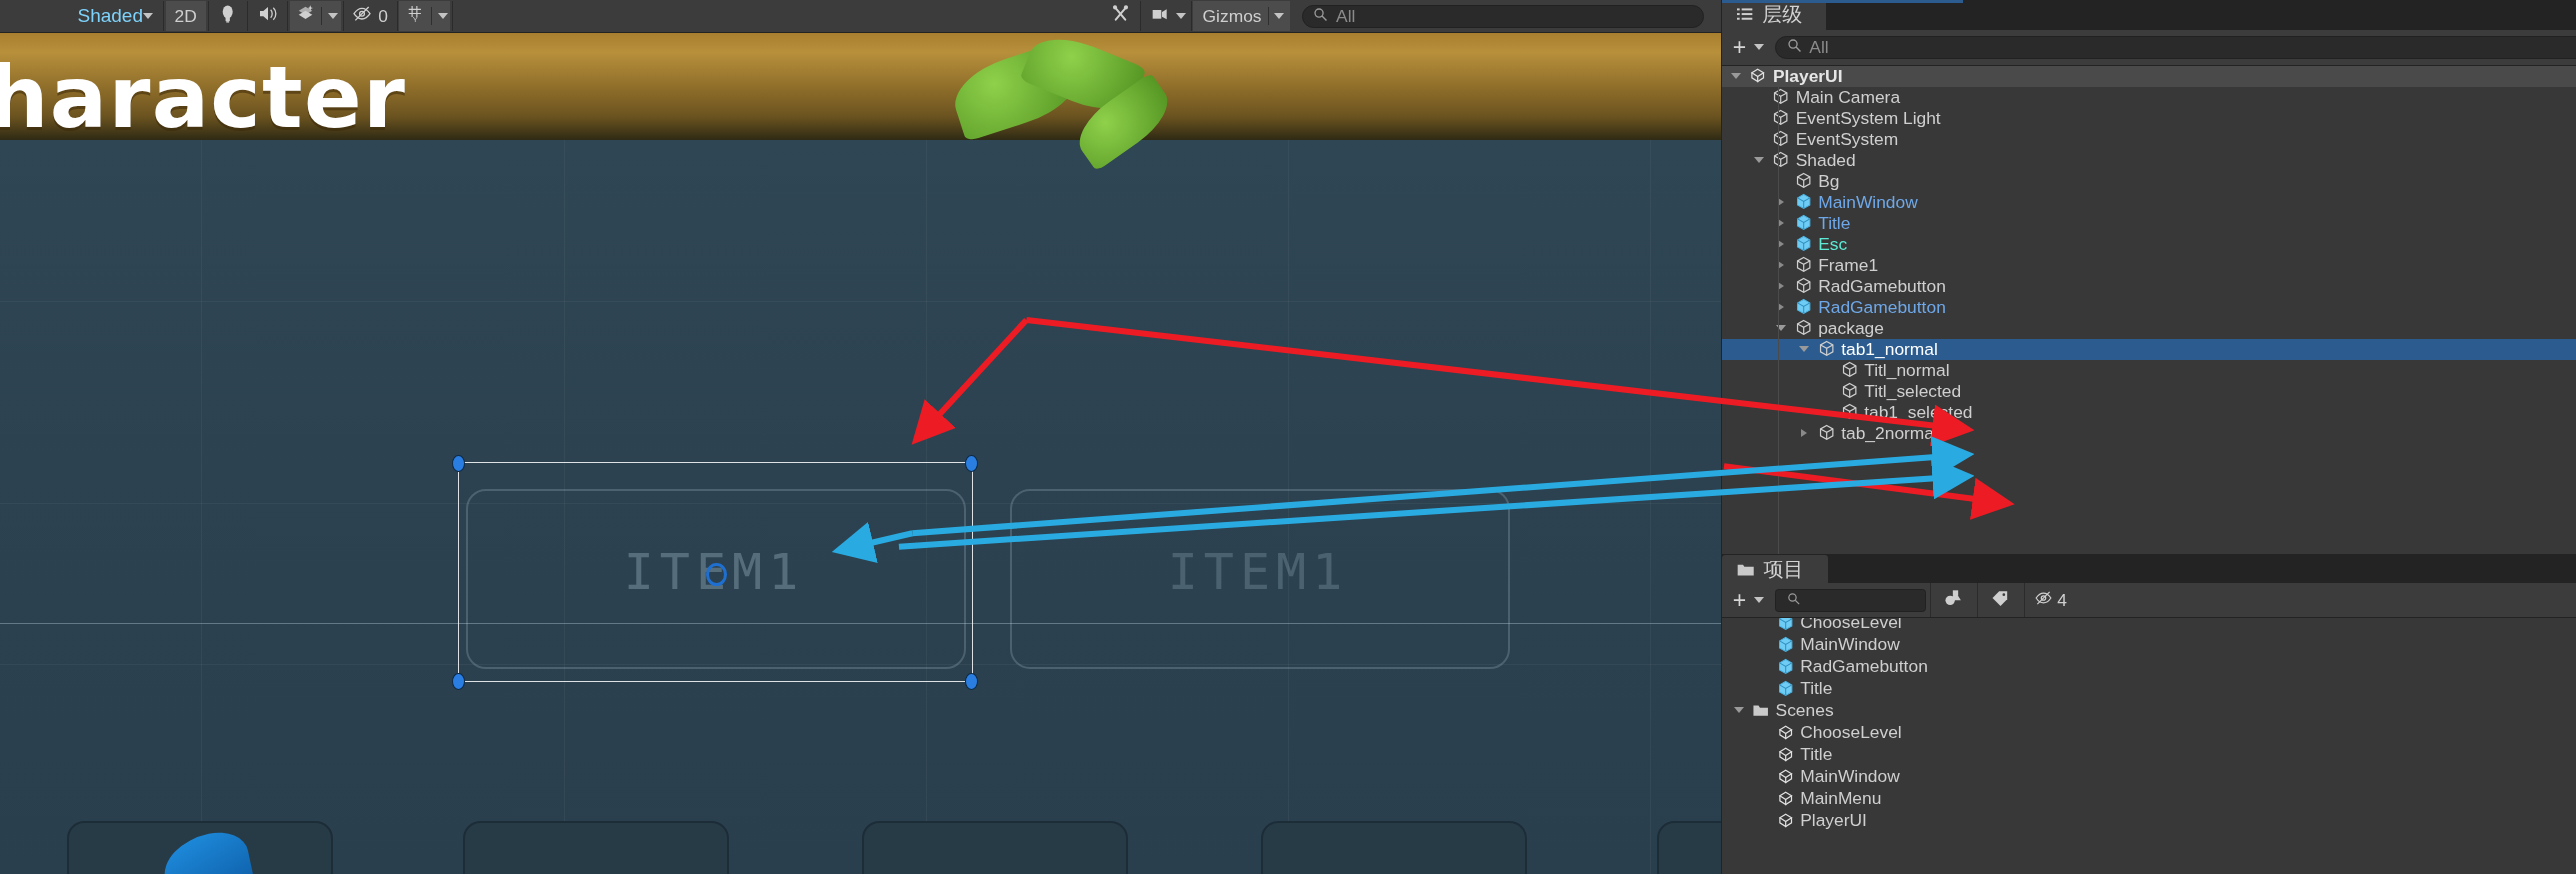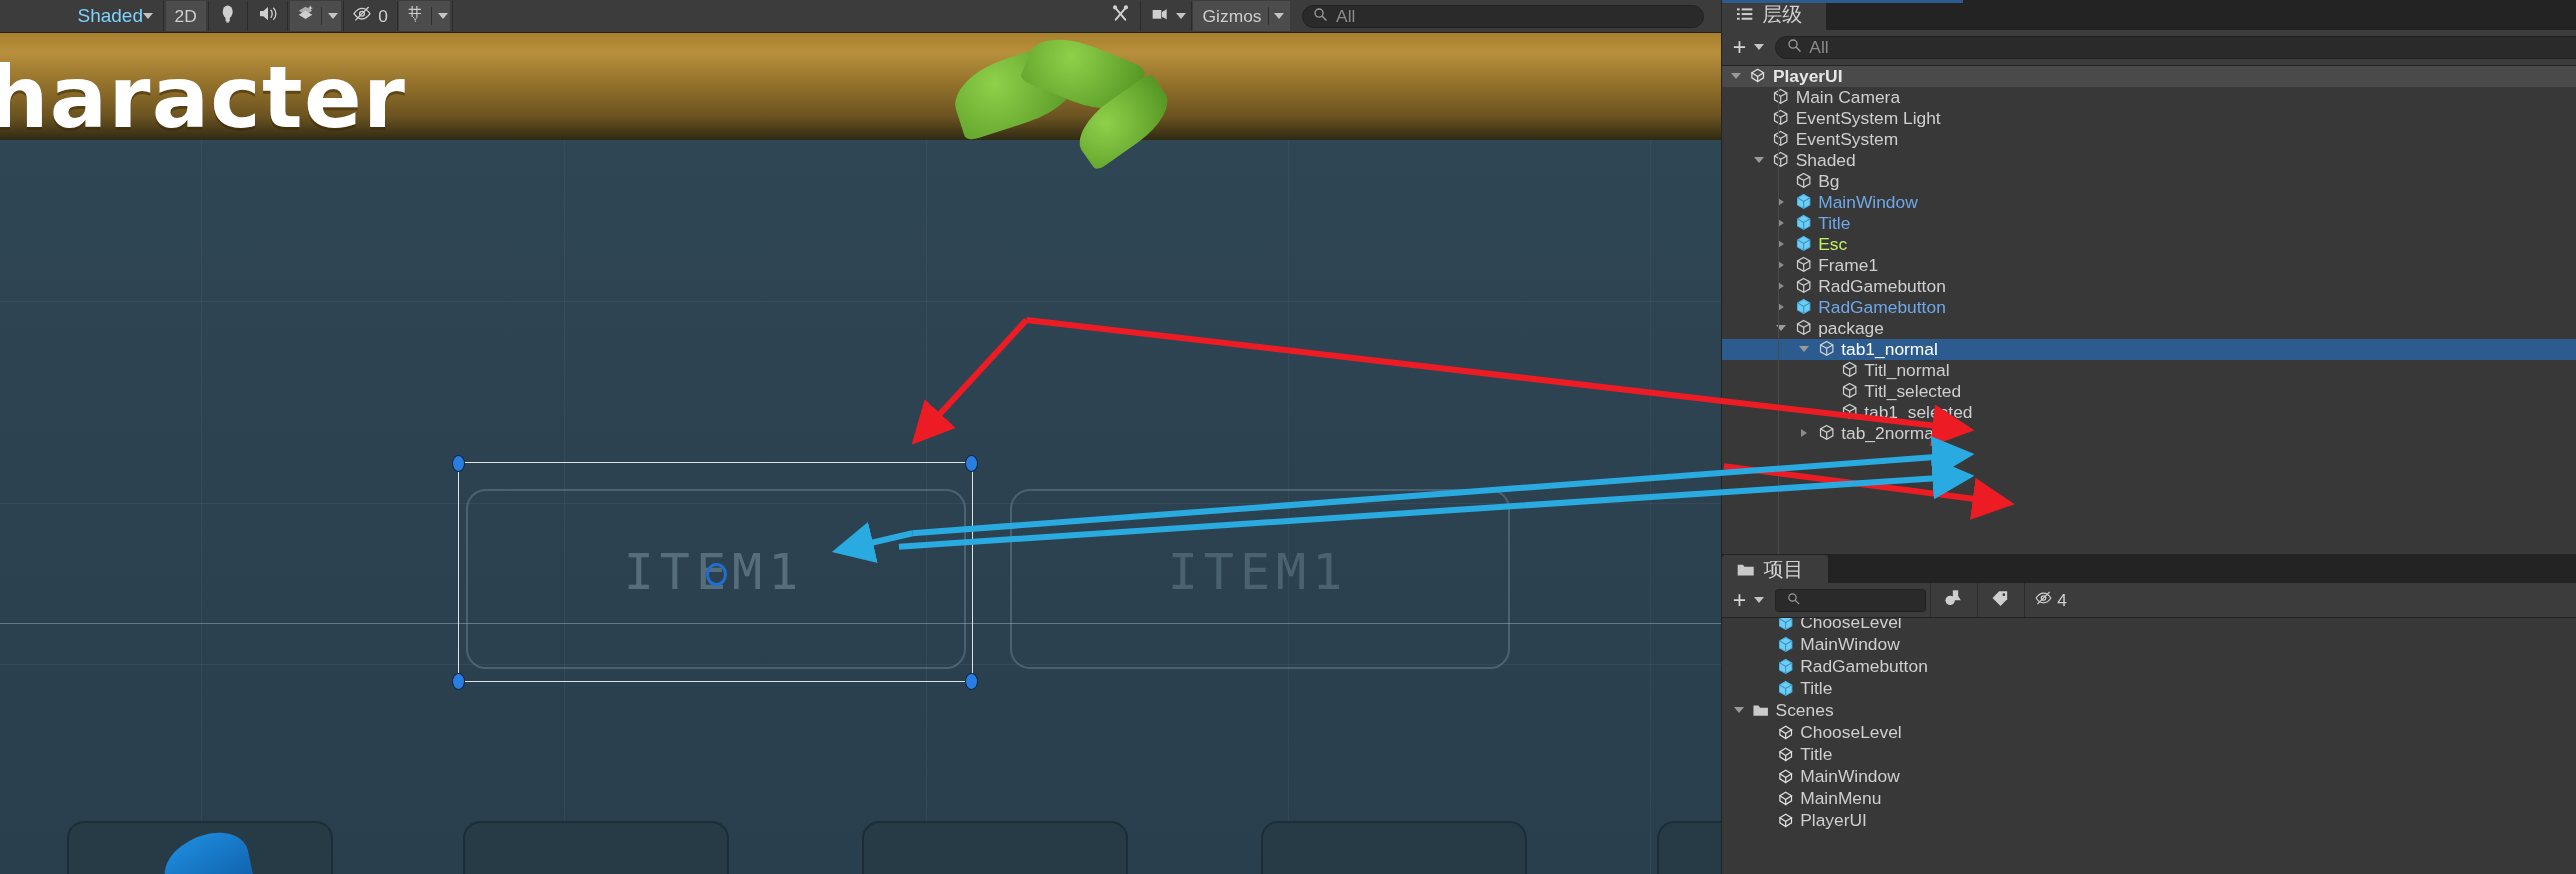--- a/index.html
+++ b/index.html
@@ -353,21 +353,21 @@
             <span style="color: rgb(111, 168, 232);">Title</span>
           </div>
           <div class="row" style="padding-left: 52px;">
             <span class="arrowtog">
               <span class="tri-r"></span>
             </span>
             <svg width="17.4" height="17.4" viewBox="0 0 24 24">
               <path d="M12 2l8.5 4.8v9.6L12 21.2 3.5 16.4V6.8z" fill="#6fcdf5" stroke="#4ab6e8" stroke-width="1.4"></path>
               <path d="M3.5 6.8L12 11.6l8.5-4.8M12 11.6v9.6" fill="none" stroke="#2f8dbd" stroke-width="1.4"></path>
             </svg>
-            <span style="color: #bef264;">Esc</span>
+            <span style="color: #5eead4;">Esc</span>
           </div>
           <div class="row" style="padding-left: 52px;">
             <span class="arrowtog">
               <span class="tri-r"></span>
             </span>
             <svg width="17.4" height="17.4" viewBox="0 0 24 24">
               <path d="M12 2l8.5 4.8v9.6L12 21.2 3.5 16.4V6.8z" fill="none" stroke="#cfcfcf" stroke-width="1.7"></path>
               <path d="M3.5 6.8L12 11.6l8.5-4.8M12 11.6v9.6" fill="none" stroke="#cfcfcf" stroke-width="1.7"></path>
             </svg>
             <span>Frame1</span>

